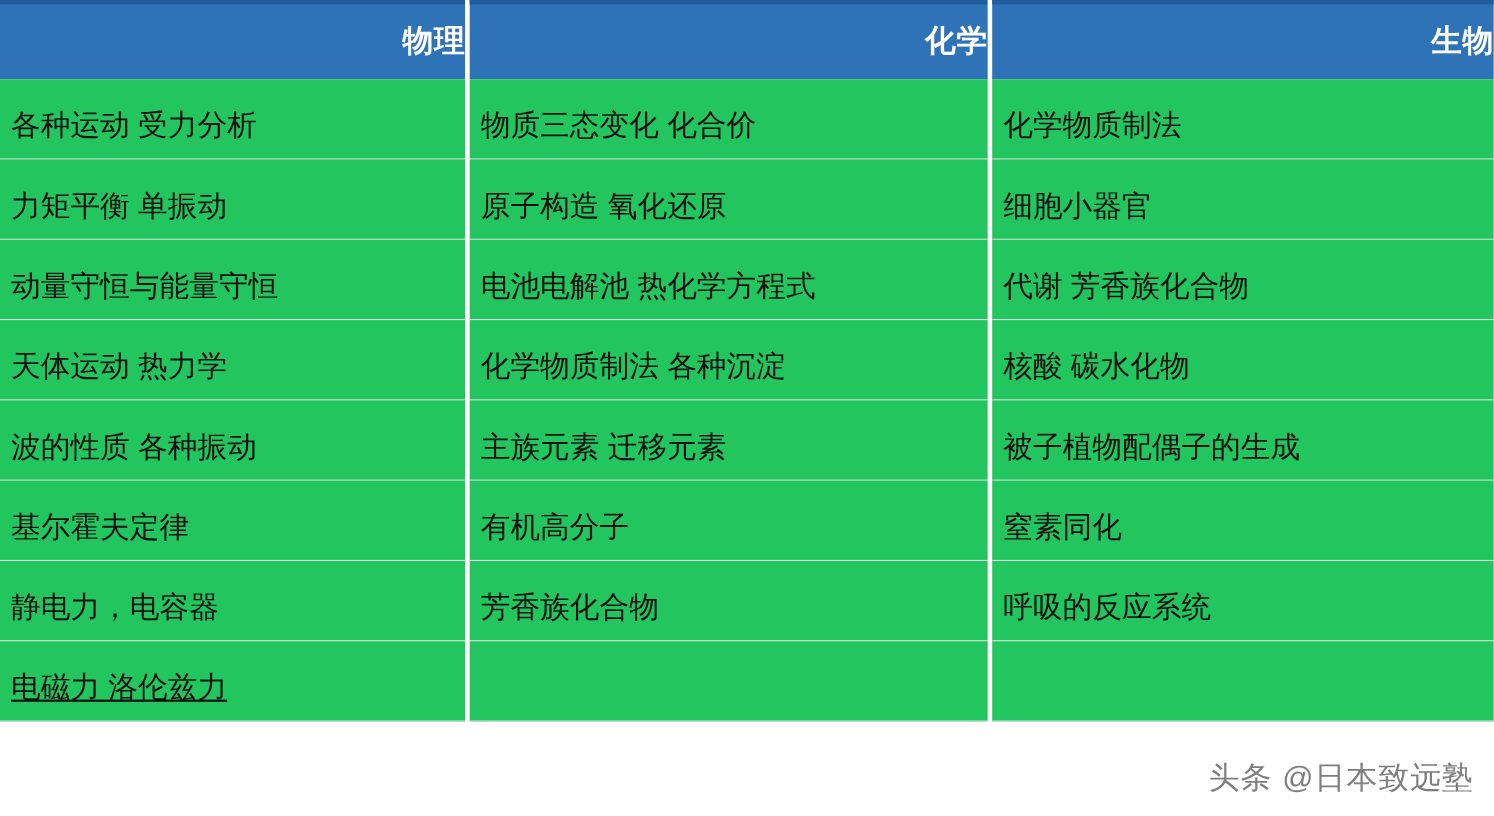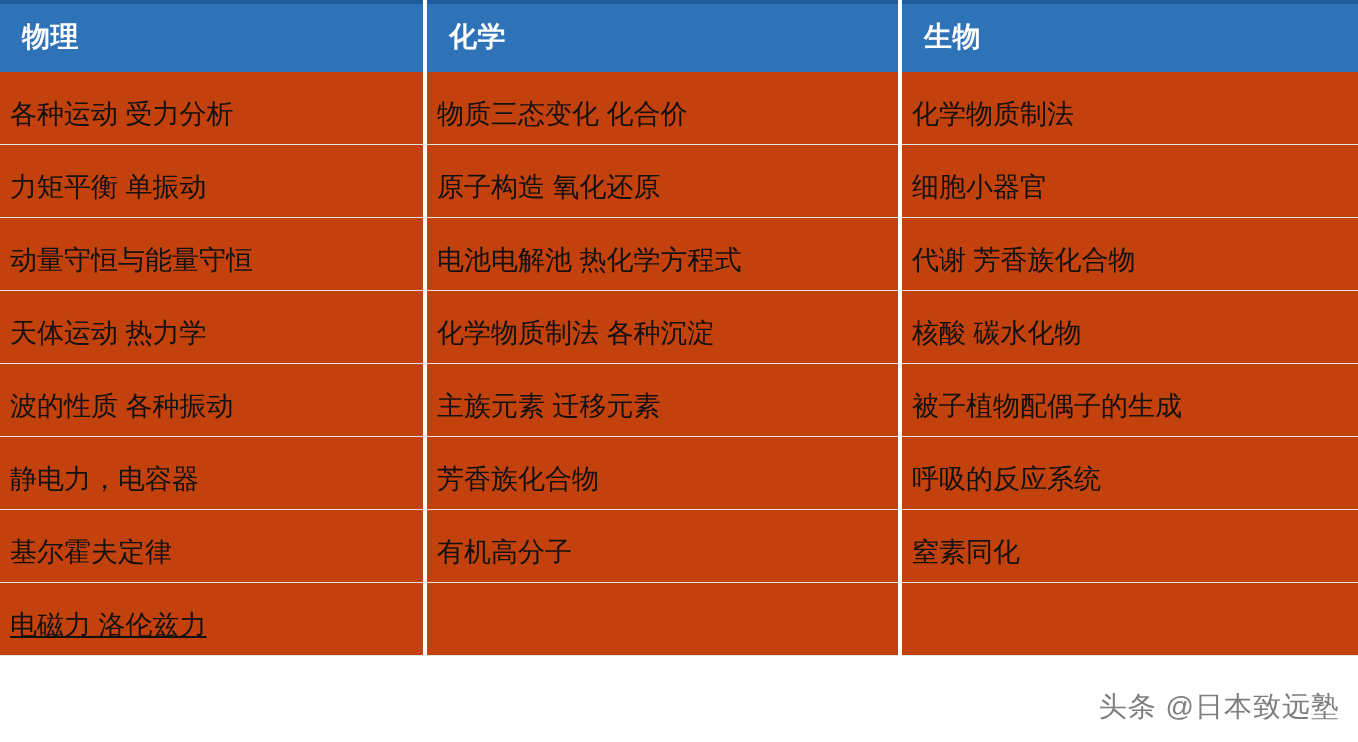--- a/index.html
+++ b/index.html
@@ -34,36 +34,36 @@
   col.col-gap2     { width: 4px;  }
   col.col-bio      { width: 456px; }
 
   
   thead th.head-cell {
     background: #2E72B8;
     border-top: 4px solid #1F5C9E;
     color: #ffffff;
     font-size: 28px;
     font-weight: bold;
-    text-align: left;
+    text-align: right;
     padding: 14px 0 16px 22px;
     height: 46px;
     vertical-align: middle;
     box-sizing: border-box;
     letter-spacing: 0.5px;
   }
   thead th.head-gap {
     background: #ffffff;
     border-top: 4px solid #ffffff;
     padding: 0;
   }
 
   
   tbody td.body-cell {
-    background: #c2410c;
+    background: #22c55e;
     border-bottom: 1px solid #E2E2E2;
     font-size: 27px;
     color: #111111;
     text-align: left;
     padding: 24px 0 12px 10px;
     height: 73px;
     box-sizing: border-box;
     vertical-align: middle;
     white-space: nowrap;
     overflow: hidden;
@@ -157,33 +157,33 @@
       <tr>
         <td class="body-cell">波的性质 各种振动</td>
         <td class="body-gap"></td>
         <td class="body-cell">主族元素 迁移元素</td>
         <td class="body-gap"></td>
         <td class="body-cell">被子植物配偶子的生成</td>
       </tr>
 
 
       <tr>
+        <td class="body-cell">基尔霍夫定律</td>
+        <td class="body-gap"></td>
+        <td class="body-cell">有机高分子</td>
+        <td class="body-gap"></td>
+        <td class="body-cell">窒素同化</td>
+      </tr>
+
+      <tr>
         <td class="body-cell">静电力，电容器</td>
         <td class="body-gap"></td>
         <td class="body-cell">芳香族化合物</td>
         <td class="body-gap"></td>
         <td class="body-cell">呼吸的反应系统</td>
-      </tr>
-
-      <tr>
-        <td class="body-cell">基尔霍夫定律</td>
-        <td class="body-gap"></td>
-        <td class="body-cell">有机高分子</td>
-        <td class="body-gap"></td>
-        <td class="body-cell">窒素同化</td>
       </tr>
 
       <tr class="row-last">
         <td class="body-cell">电磁力 洛伦兹力</td>
         <td class="body-gap"></td>
         <td class="body-cell"></td>
         <td class="body-gap"></td>
         <td class="body-cell"></td>
       </tr>
 

